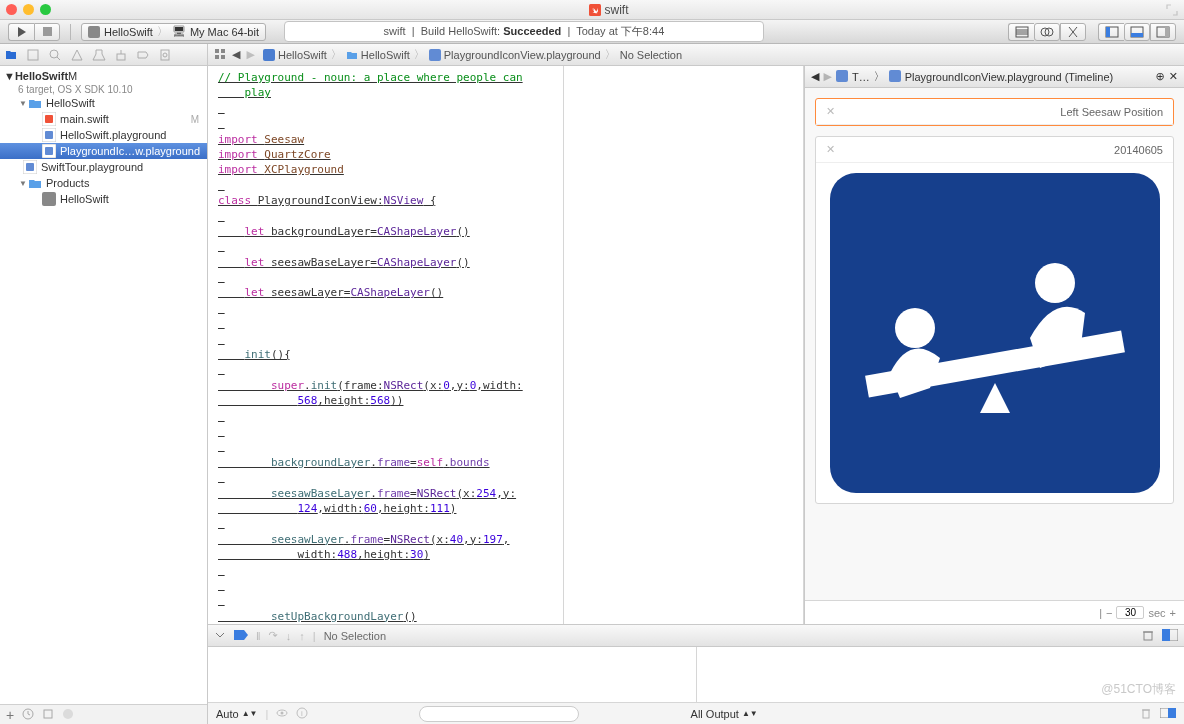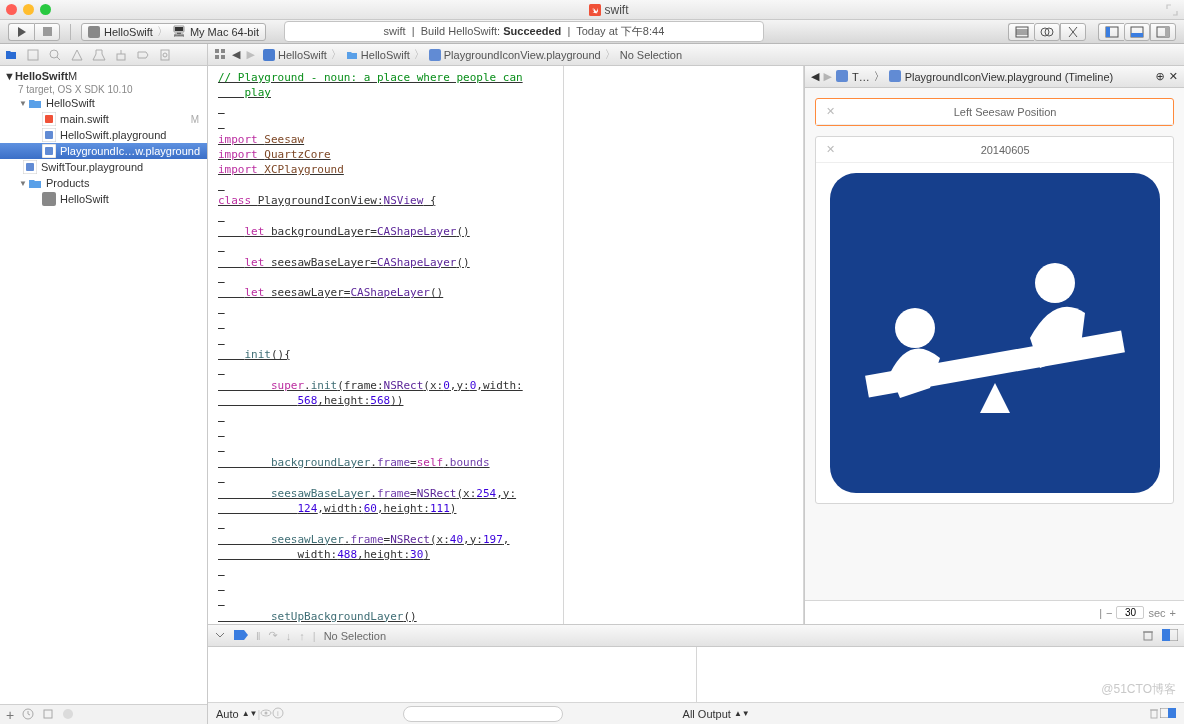--- a/index.html
+++ b/index.html
@@ -62,32 +62,32 @@
 
 .gutter-pane { width:240px; border-right:1px solid #d6d6d6; background:#fff; }
 
 .timeline-pane { width:380px; background:#f8f8f8; display:flex; flex-direction:column; border-left:1px solid #c9c9c9; }
 .timeline-jump { height:22px; background: linear-gradient(#f9f9f9,#e3e3e3); border-bottom:1px solid #c9c9c9; display:flex; align-items:center; font-size:11px; padding:0 6px; gap:4px; }
 .timeline-body { flex:1; overflow:auto; padding:10px; }
 .tl-card { background:#fff; border:1px solid #d6d6d6; border-radius:3px; margin-bottom:10px; position:relative; }
 .tl-card.active { border:1.5px solid #ff8a3c; }
 .tl-card-head { display:flex; align-items:center; padding:6px 10px; border-bottom:1px solid #eee; font-size:11px; color:#666; }
 .tl-close { color:#bbb; margin-right:12px; cursor:pointer; }
-.tl-title { flex:1; text-align:center; }
+.tl-title { flex:1; text-align:right; }
 .tl-preview { padding:10px; display:flex; justify-content:center; }
 .preview-box { width:330px; height:320px; background:#163f8c; border-radius:26px; position:relative; }
 .timeline-footer { height:24px; border-top:1px solid #d6d6d6; background:#fff; display:flex; align-items:center; justify-content:flex-end; padding:0 8px; gap:4px; font-size:11px; color:#888; }
 .timeline-footer input { width:28px; border:1px solid #ccc; border-radius:2px; text-align:center; font-size:10px; }
 
 .debug-area { height:100px; border-top:1px solid #c9c9c9; background:#fff; display:flex; flex-direction:column; }
 .debug-jump { height:22px; background: linear-gradient(#f9f9f9,#e3e3e3); border-bottom:1px solid #c9c9c9; display:flex; align-items:center; font-size:11px; padding:0 6px; gap:8px; color:#6a6a6a; }
 .debug-body { flex:1; display:flex; }
 .debug-vars { flex:1; border-right:1px solid #d6d6d6; }
 .debug-console { flex:1; }
-.debug-bottom { height:22px; background:#f4f4f4; border-top:1px solid #d6d6d6; display:flex; align-items:center; padding:0 8px; font-size:11px; }
+.debug-bottom { height:22px; background:#f4f4f4; border-top:1px solid #d6d6d6; display:flex; align-items:center; padding:0 8px; font-size:11px; gap:8px; }
 .search-bubble { width:160px; height:16px; border:1px solid #ccc; border-radius:8px; background:#fff; }
 .select-pop { display:flex; align-items:center; gap:3px; }
 .mini-icon { width:12px; height:12px; opacity:.6; }
 .folder-svg { fill:#5aa0e8; }
 .watermark { position:absolute; right:8px; bottom:26px; color:#c9c9c9; font-size:12px; }
 </style>
 </head>
 <body>
 
 <div class="titlebar">
@@ -217,21 +217,21 @@
     </div>
     <div class="tree" id="tree">
         <div class="project-header">
   <span class="tri">▼</span>
   <span class="ficon"><svg viewBox="0 0 14 14">
               <rect width="14" height="14" rx="2" fill="#4a7dd0"></rect>
             </svg></span>
   <b>HelloSwift</b>
   <span class="status-m">M</span>
 </div>
-<div class="project-sub">7 target, OS X SDK 10.10</div>
+<div class="project-sub">6 target, OS X SDK 10.10</div>
         <div class="tree-row" style="padding-left:18px">
     <span class="tri">▼</span>
           <span class="ficon">
             <svg viewBox="0 0 14 14">
               <path class="folder-svg" d="M1 4h5l1 1h6v7H1z"></path>
             </svg>
           </span>
           <span>HelloSwift</span>
   </div>
         <div class="tree-row" style="padding-left:32px">

